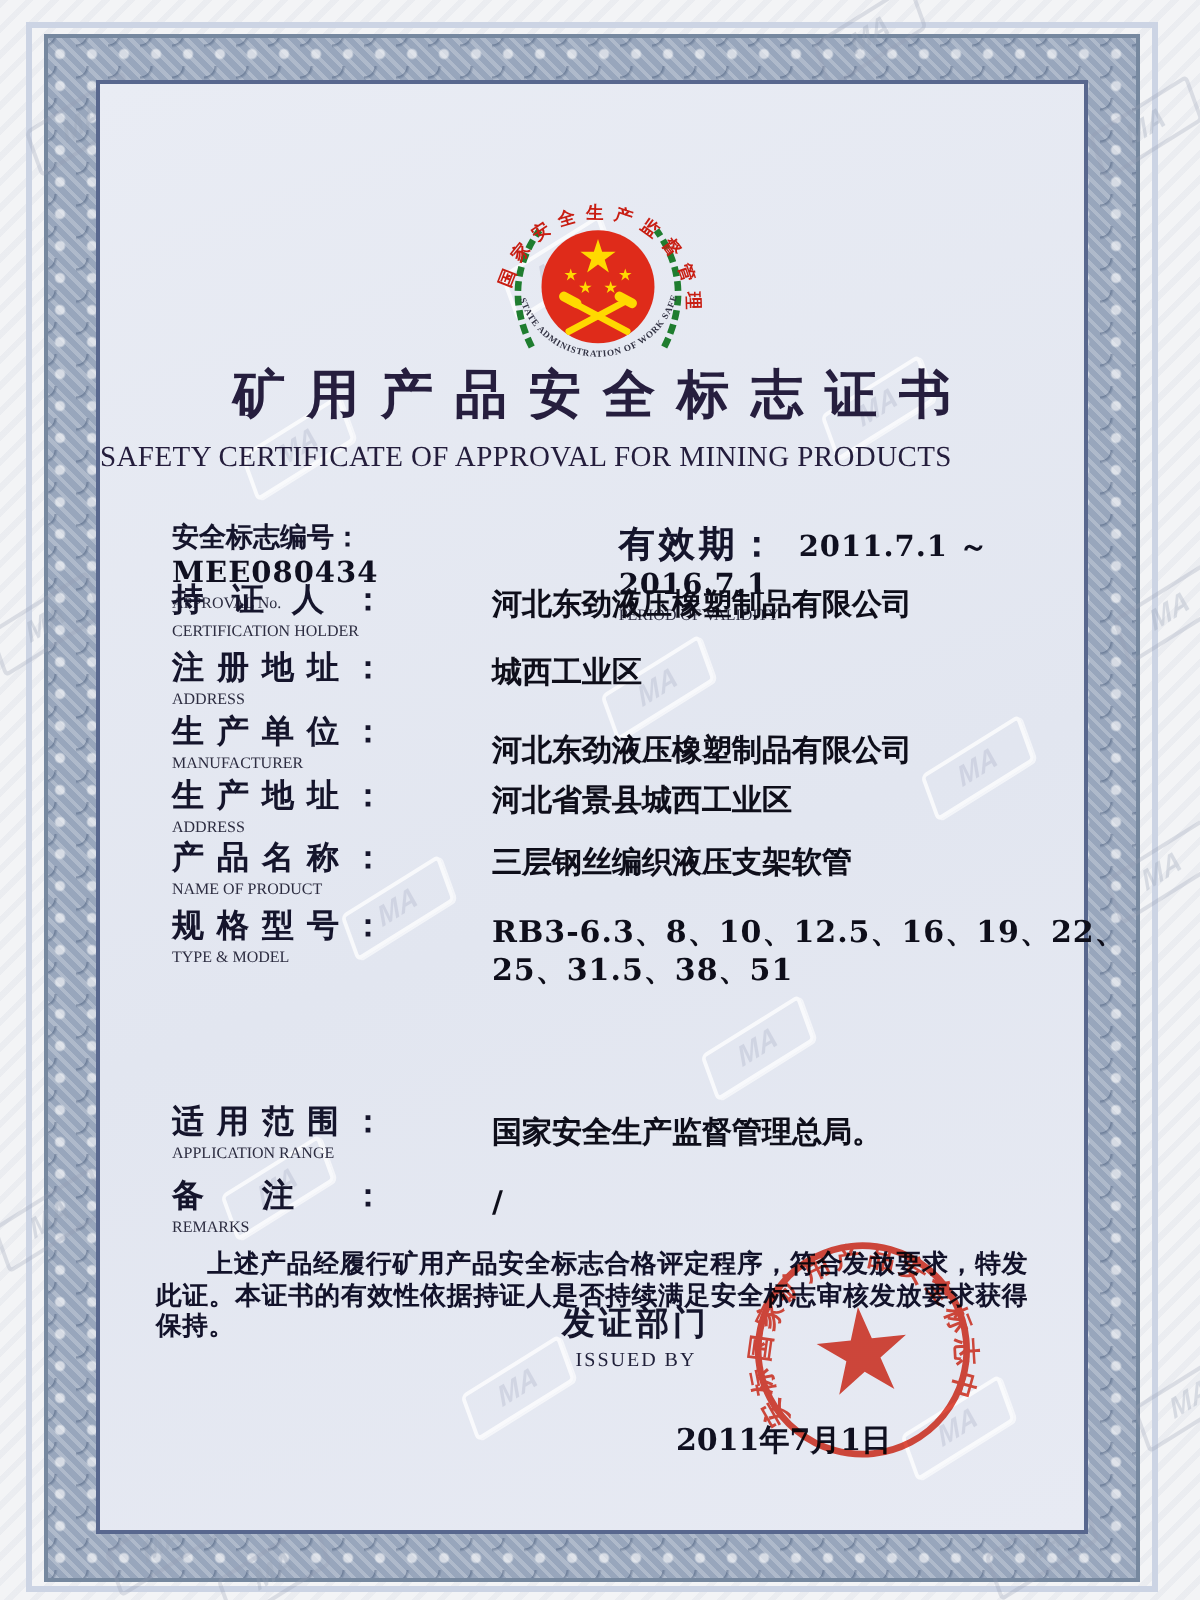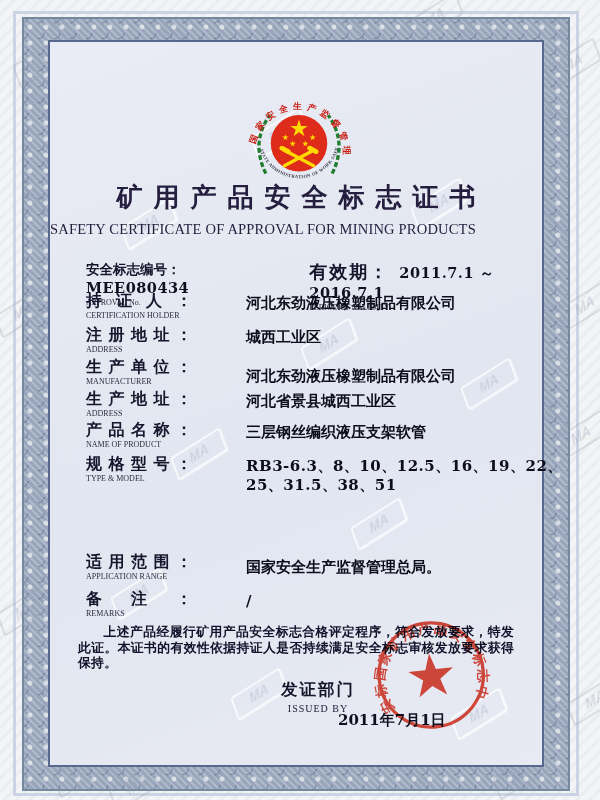--- a/index.html
+++ b/index.html
@@ -71,21 +71,21 @@
   .hdrpair .lbl-j{ display:inline-block; width:78px; font-size:18px; font-weight:bold;
      color:#15152c; text-align:justify; text-align-last:justify; }
   .hdrpair .v{ font-size:14.5px; font-weight:600; color:#101020;
      font-family:"DejaVu Serif", serif; letter-spacing:.5px; }
   
   .decl{
     position:absolute; top:583px; left:28px; width:436px; z-index:1;
     font-size:12.8px; font-weight:bold; color:#12122a; line-height:1.22;
     text-indent:2em; text-align:justify; letter-spacing:.3px;
   }
-  .issued{ position:absolute; top:637px; left:198px; width:140px; text-align:center; z-index:1;}
+  .issued{ position:absolute; top:609px; left:198px; width:140px; text-align:center; z-index:1;}
   .issued-cn{ font-size:16.5px; font-weight:bold; color:#15152c; letter-spacing:2px; }
   .issued-en{ font-size:10px; color:#20203a; margin-top:2px; letter-spacing:1px; }
   .date{ position:absolute; top:669px; left:288px; font-size:15px; font-weight:bold;
     color:#101020; z-index:1; font-family:"DejaVu Serif", serif; }
   .seal{ position:absolute; top:572px; left:322px; width:118px; height:118px;
     transform:rotate(-6deg); opacity:.88; z-index:2; mix-blend-mode:multiply; }
 </style>
 </head>
 <body>
 

